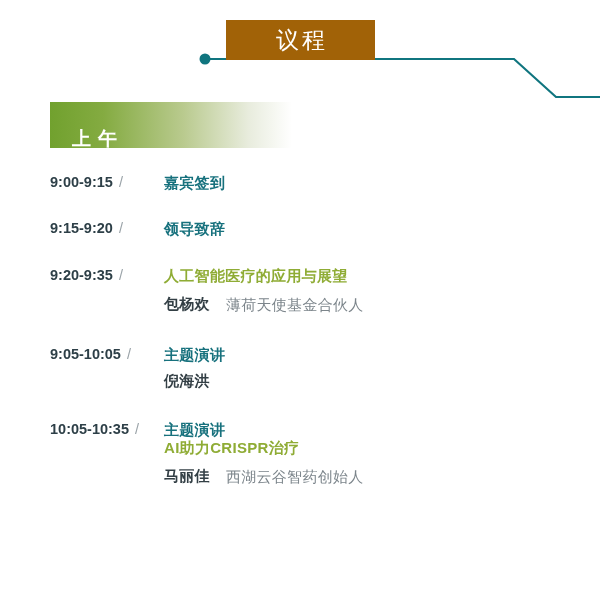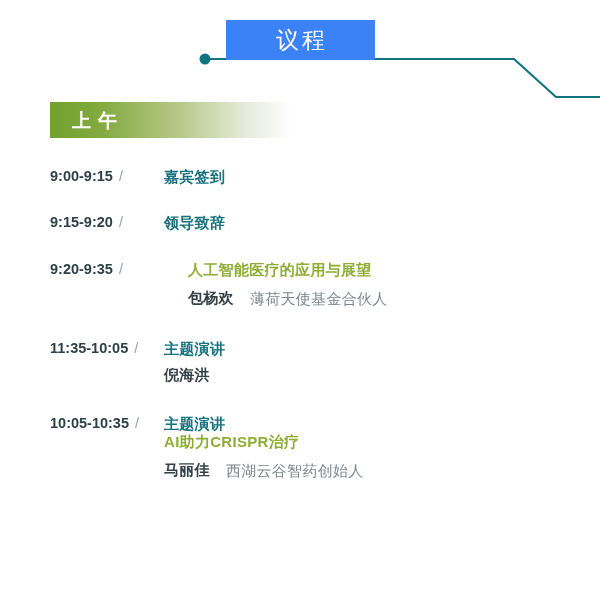--- a/index.html
+++ b/index.html
@@ -30,44 +30,44 @@
     width: 600px;
     height: 100px;
     pointer-events: none;
   }
   .header-box {
     position: absolute;
     left: 226px;
     top: 20px;
     width: 149px;
     height: 40px;
-    background: #3b82f6;
+    background: #a16207;
     display: flex;
     align-items: center;
     justify-content: center;
   }
   .header-box-label {
     color: #ffffff;
     font-size: 23px;
     letter-spacing: 3px;
     line-height: 1;
     font-weight: 400;
     padding-left: 3px;
   }
 
   
   .section-banner {
     position: absolute;
     left: 50px;
     top: 102px;
     width: 242px;
-    height: 36px;
+    height: 46px;
     background: linear-gradient(to right, #71a12e 0%, #84ab41 22%, #b9ca8e 55%, #e8ecdd 82%, #ffffff 100%);
     display: flex;
-    align-items: center;
+    align-items: flex-end;
   }
   .section-banner-label {
     color: #ffffff;
     font-size: 19px;
     font-weight: 700;
     letter-spacing: 7px;
     padding-left: 22px;
     line-height: 1;
   }
 
@@ -159,59 +159,59 @@
     <span class="header-box-label">议程</span>
   </div>
 </div>
 
 <div class="section-banner">
   <span class="section-banner-label">上午</span>
 </div>
 
 <div class="agenda">
 
-  <div class="agenda-row" style="margin-top:10px;">
+  <div class="agenda-row" style="margin-top:16px;">
     <div class="row-time-cell">
       <span class="row-time">9:00-9:15</span>
       <span class="row-sep">/</span>
     </div>
     <div class="row-body">
       <div class="row-title">嘉宾签到</div>
     </div>
   </div>
 
   <div class="agenda-row" style="margin-top:29px;">
     <div class="row-time-cell">
       <span class="row-time">9:15-9:20</span>
       <span class="row-sep">/</span>
     </div>
     <div class="row-body">
       <div class="row-title">领导致辞</div>
     </div>
   </div>
 
-  <div class="agenda-row" style="margin-top:29px;gap:24px;">
+  <div class="agenda-row" style="margin-top:29px;">
     <div class="row-time-cell">
       <span class="row-time">9:20-9:35</span>
       <span class="row-sep">/</span>
     </div>
     <div class="row-body">
       <div class="row-topic">人工智能医疗的应用与展望</div>
       <div class="row-speaker-line">
         <span class="row-speaker">包杨欢</span>
         <span class="row-affil-stack">
           <span class="row-affil">薄荷天使基金合伙人</span>
         </span>
       </div>
     </div>
   </div>
 
   <div class="agenda-row" style="margin-top:30px;">
     <div class="row-time-cell">
-      <span class="row-time">11:35-10:05</span>
+      <span class="row-time">9:05-10:05</span>
       <span class="row-sep">/</span>
     </div>
     <div class="row-body">
       <div class="row-title">主题演讲</div>
       <div class="row-speaker-line">
         <span class="row-speaker">倪海洪</span>
       </div>
     </div>
   </div>
 

